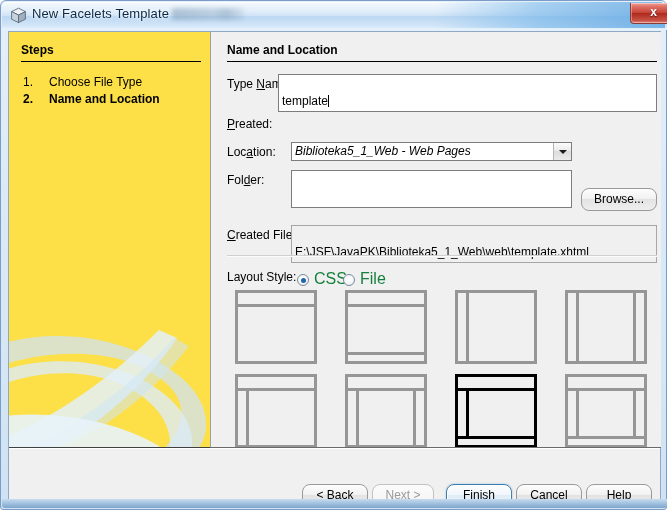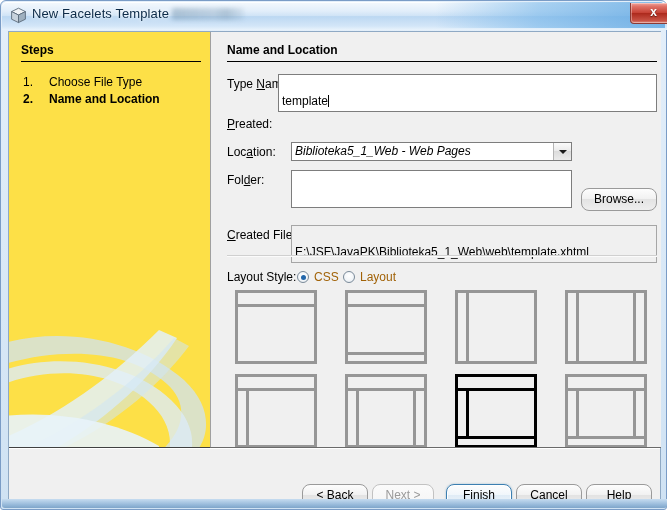--- a/index.html
+++ b/index.html
@@ -200,21 +200,21 @@
   }
   .btn.disabled { color: #9a9a9a; border-color: #c2c2c2;
     background: linear-gradient(180deg,#fbfbfb 0%,#f4f4f4 100%); cursor: default; }
   .btn.default {
     border: 1px solid #3c7fb1;
     box-shadow: inset 0 0 0 1px #ffffff, 0 0 2px rgba(60,127,177,.5);
     background: linear-gradient(180deg,#fdfdfd 0%,#f0f6fb 48%,#e0ecf6 50%,#eef5fb 100%);
   }
 
   
-  .radio-wrap { position: absolute; font-size: 12px; color: #a16207; white-space: nowrap; cursor: pointer; }
+  .radio-wrap { position: absolute; font-size: 16px; color: #15803d; white-space: nowrap; cursor: pointer; }
   .radio-dot {
     display: inline-block;
     width: 12px; height: 12px;
     border-radius: 50%;
     border: 1px solid #7a8a99;
     background: radial-gradient(circle at 50% 38%, #ffffff 0%, #f3f6f9 55%, #dfe6ec 100%);
     vertical-align: -2px;
     position: relative;
     box-sizing: border-box;
   }
@@ -327,21 +327,21 @@
       <div class="field-label" style="left:16px; top:196px;"><span class="mn">C</span><span>reated File:</span></div>
       <div class="text-input readonly" style="left:80px; top:193px; width:366px;">E:\JSF\JavaPK\Biblioteka5_1_Web\web\template.xhtml</div>
 
       <div id="section-rule"></div>
 
       <div class="field-label" style="left:16px; top:238px;">Layout Style:</div>
       <div class="radio-wrap" style="left:86px; top:238px;">
         <span class="radio-dot on"></span><span class="radio-label">CSS</span>
       </div>
       <div class="radio-wrap" style="left:132px; top:238px;">
-        <span class="radio-dot"></span><span class="radio-label">Layout</span>
+        <span class="radio-dot"></span><span class="radio-label">File</span>
       </div>
 
       <div id="layout-grid">
           <div class="thumb" style="left: 0px; top: 0px;">
             <svg width="82" height="74" viewBox="0 0 82 74">
         <g stroke="#969696" stroke-width="3" fill="none" shape-rendering="crispEdges">
           <rect x="1.5" y="1.5" width="79" height="71"></rect>
           <line x1="1.5" y1="15.5" x2="80.5" y2="15.5"></line>
         </g>
       </svg>

